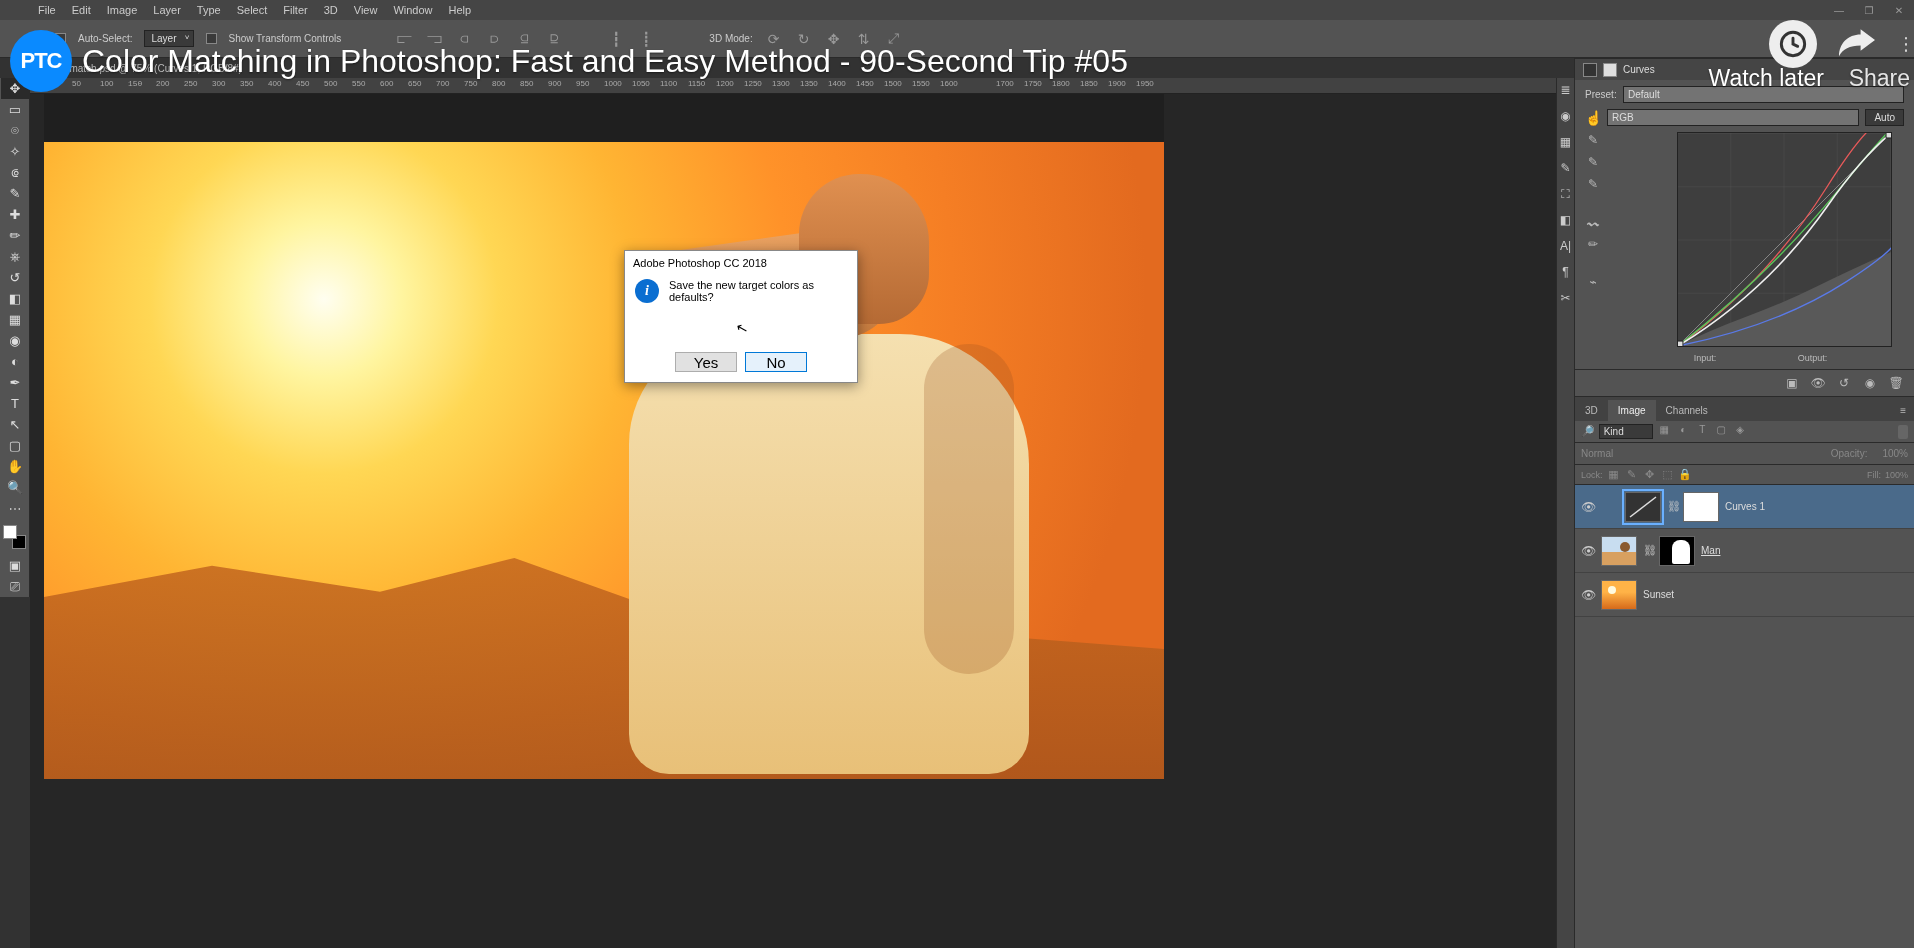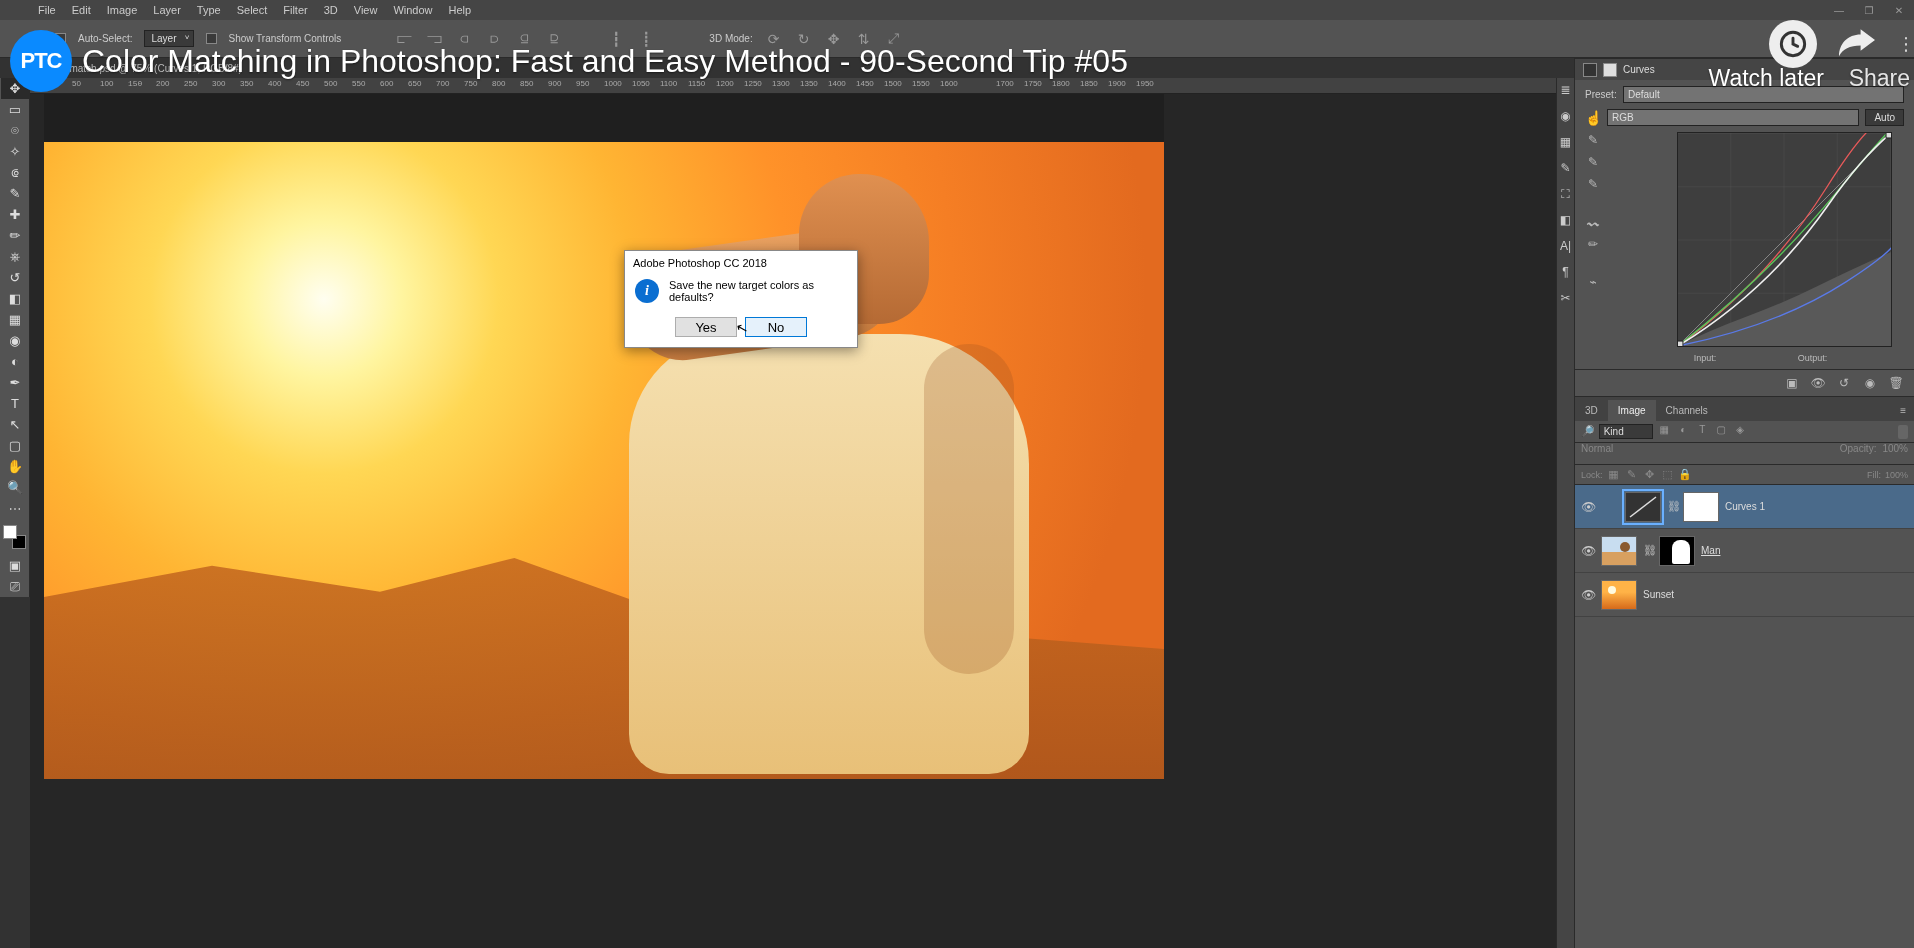--- a/index.html
+++ b/index.html
@@ -54,21 +54,21 @@
 .man .arm { position: absolute; top: 85px; left: 38px; width: 270px; height: 110px; background: linear-gradient(#e8a060, #c47a3e); border-radius: 60px; transform: rotate(-8deg); }
 .man .body { position: absolute; top: 180px; right: 40px; width: 400px; height: 440px; background: linear-gradient(#f5e0b0, #e8c078); border-radius: 110px 130px 40px 40px; }
 .man .shadow { position: absolute; top: 190px; right: 55px; width: 90px; height: 330px; background: rgba(150,80,30,.25); border-radius: 60px; }
 
 
 .dialog { position: absolute; left: 624px; top: 250px; width: 234px; background: #fff; border: 1px solid #888; box-shadow: 0 3px 12px rgba(0,0,0,.4); z-index: 200; font-size: 11px; color: #000; }
 .dialog-title { padding: 6px 8px; font-size: 11px; }
 .dialog-body { display: flex; padding: 4px 10px 8px; gap: 10px; align-items: flex-start; }
 .info-icon { width: 24px; height: 24px; border-radius: 50%; background: #0a6ed1; color: #fff; display: flex; align-items: center; justify-content: center; font-weight: 700; font-family: Georgia, serif; font-style: italic; font-size: 14px; flex-shrink: 0; }
 .dialog-buttons { display: flex; justify-content: center; gap: 8px; padding: 6px 10px 10px; }
-.dialog-buttons button { width: 62px; height: 20px; font-size: 13px; background: #e1e1e1; border: 1px solid #adadad; }
+.dialog-buttons button { width: 62px; height: 20px; font-size: 15px; background: #e1e1e1; border: 1px solid #adadad; margin-top: 35px; }
 .dialog-buttons button.focus { border: 1px solid #0078d7; background: #e5f1fb; }
 .cursor { position: absolute; left: 736px; top: 320px; font-size: 14px; color: #000; z-index: 201; transform: rotate(-15deg); }
 
 
 .panel-strip { position: absolute; right: 340px; top: 78px; width: 18px; bottom: 0; background: #454545; display: flex; flex-direction: column; align-items: center; gap: 10px; padding-top: 4px; border-left: 1px solid #2a2a2a; }
 .panel-strip div { width: 16px; height: 16px; color: #ccc; font-size: 12px; display: flex; align-items: center; justify-content: center; }
 
 
 .right-panels { position: absolute; right: 0; top: 58px; width: 340px; bottom: 0; background: #535353; border-left: 1px solid #2a2a2a; display: flex; flex-direction: column; }
 .panel-tabs { display: flex; height: 24px; background: #424242; font-size: 10px; color: #bbb; align-items: flex-end; }
@@ -87,21 +87,21 @@
 .curves-graph svg { position: absolute; inset: 0; }
 .io-row { display: flex; justify-content: space-around; font-size: 9px; color: #bbb; margin-top: 6px; margin-left: 68px; width: 215px; }
 .prop-footer { display: flex; justify-content: flex-end; gap: 10px; padding: 6px 10px; color: #bbb; font-size: 12px; border-top: 1px solid #2a2a2a; }
 .prop-footer span { width: 16px; text-align: center; }
 
 
 .layers-area { flex: 1; display: flex; flex-direction: column; border-top: 1px solid #2a2a2a; }
 .layers-filter { height: 22px; display: flex; align-items: center; gap: 4px; padding: 0 6px; font-size: 10px; color: #bbb; border-bottom: 1px solid #2a2a2a; }
 .kind-select { background: #3a3a3a; border: 1px solid #222; padding: 1px 4px; font-size: 10px; color: #ddd; flex: 0 0 54px; }
 .filter-ic { width: 15px; height: 15px; color: #999; font-size: 10px; text-align: center; }
-.layers-opts { height: 22px; display: flex; align-items: flex-start; gap: 6px; padding: 0 6px; font-size: 10px; color: #888; border-bottom: 1px solid #2a2a2a; }
+.layers-opts { height: 22px; display: flex; align-items: center; gap: 15px; padding: 0 6px; font-size: 10px; color: #888; border-bottom: 1px solid #2a2a2a; }
 .lock-row { height: 20px; display: flex; align-items: center; gap: 4px; padding: 0 6px; font-size: 9px; color: #888; border-bottom: 1px solid #2a2a2a; }
 .lock-row .ic { width: 14px; font-size: 11px; text-align: center; }
 .layer-list { flex: 1; overflow: auto; }
 .layer-row { display: flex; align-items: center; height: 44px; padding: 0 6px; gap: 6px; font-size: 10px; color: #ddd; border-bottom: 1px solid #424242; }
 .layer-row.active { background: #4a6a8a; }
 .vis { width: 14px; font-size: 12px; color: #ccc; }
 .thumb { width: 36px; height: 30px; background: #222; border: 1px solid #666; display: flex; align-items: center; justify-content: center; font-size: 9px; color: #aaa; overflow: hidden; position: relative; }
 .thumb.curves { background: #333; }
 .thumb.mask { background: #fff; }
 .thumb.man-th { background: linear-gradient(#c8ddf0 55%, #d8a060 55%); }

